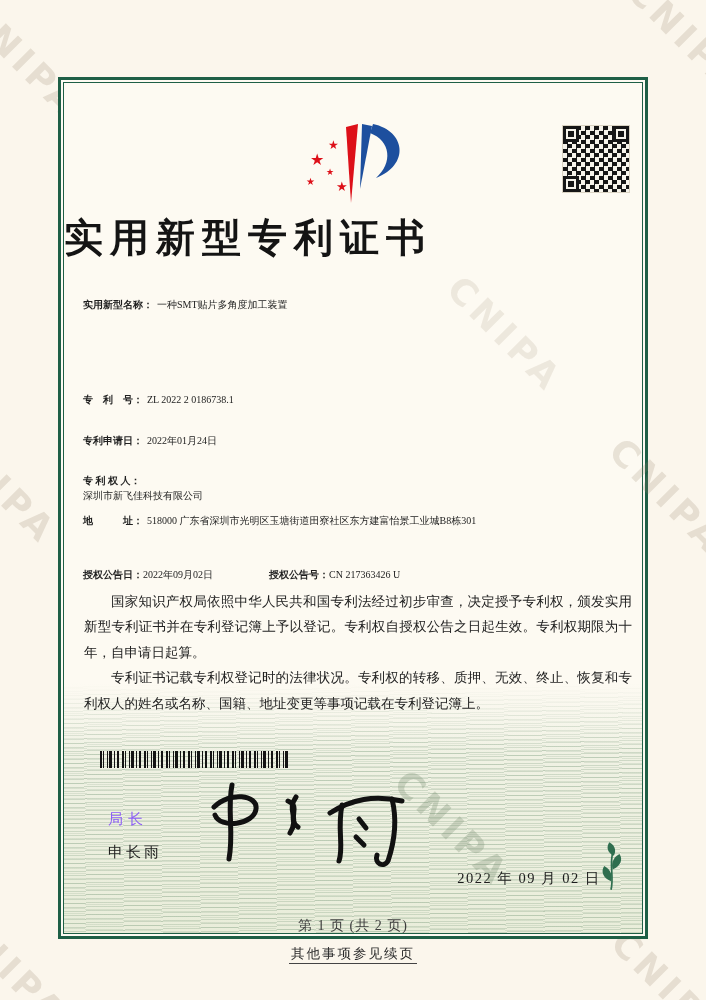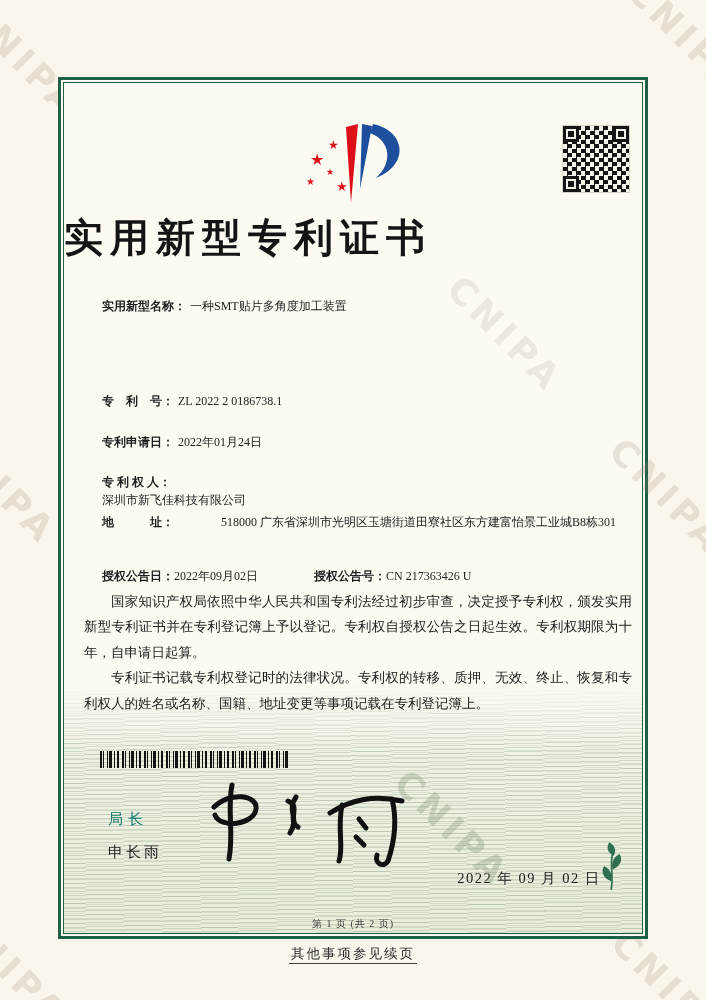--- a/index.html
+++ b/index.html
@@ -50,21 +50,21 @@
     outline:1px solid #d9d2c2;
   }
   .finder{position:absolute;width:16px;height:16px;border:3px solid #161616;background:#f6f3ea;box-sizing:border-box;}
   .finder::after{content:"";position:absolute;inset:2px;background:#161616;}
   .finder.tl{left:0;top:0;}.finder.tr{right:0;top:0;}.finder.bl{left:0;bottom:0;}
   .title{
     position:absolute;left:0;right:0;top:128px;
     font-size:39px;font-weight:bold;letter-spacing:7px;color:#141414;
   }
   
-  .row{position:absolute;left:38px;right:26px;font-size:12px;line-height:1.5;}
+  .row{position:absolute;left:19px;right:26px;font-size:10px;line-height:1.5;}
   .row .lbl{font-weight:bold;white-space:nowrap;}
   .row .val{color:#222;}
   .row-flex{display:flex;align-items:flex-start;}
   .row-flex .lbl{flex:0 0 auto;margin-right:4px;}
   .grant-pair{display:flex;gap:56px;}
   
   .paras{
     position:absolute;left:20px;width:548px;top:506px;
     font-size:13.5px;line-height:1.88;text-align:justify;color:#222;
   }
@@ -74,26 +74,26 @@
     position:absolute;left:36px;top:668px;width:190px;height:17px;
     background:repeating-linear-gradient(90deg,
       #141414 0 2px, rgba(0,0,0,0) 2px 3px,
       #141414 3px 4px, rgba(0,0,0,0) 4px 7px,
       #141414 7px 8px, rgba(0,0,0,0) 8px 9px,
       #141414 9px 12px, rgba(0,0,0,0) 12px 14px,
       #141414 14px 15px, rgba(0,0,0,0) 15px 17px,
       #141414 17px 19px, rgba(0,0,0,0) 19px 22px);
   }
   
-  .signer-title{position:absolute;left:44px;top:727px;font-size:15px;letter-spacing:5px;color:#0f766e;}
+  .signer-title{position:absolute;left:44px;top:727px;font-size:15px;letter-spacing:5px;color:#8b5cf6;}
   .signer-name{position:absolute;left:44px;top:760px;font-size:15px;letter-spacing:3px;color:#1c1c1c;}
   .signature{position:absolute;left:138px;top:688px;width:235px;height:100px;}
   .issue-date{position:absolute;left:360px;top:786px;width:210px;text-align:center;font-size:14.5px;letter-spacing:1.5px;color:#1c1c1c;}
   .ornament{position:absolute;right:14px;bottom:40px;width:34px;height:54px;}
-  .page-ind{position:absolute;left:0;right:0;top:834px;text-align:center;font-size:10px;color:#3c3c3c;letter-spacing:1px;}
+  .page-ind{position:absolute;left:0;right:0;top:834px;text-align:center;font-size:14px;color:#3c3c3c;letter-spacing:1px;}
   
   .footer-note{
     position:absolute;left:0;right:0;top:944px;text-align:center;z-index:2;
   }
   .footer-note span{
     font-size:13.5px;color:#2b2b2b;letter-spacing:2px;
     border-bottom:1px solid #444;padding:0 2px 2px;
   }
 </style>
 </head>
@@ -143,21 +143,21 @@
       <span class="val">ZL 2022 2 0186738.1</span>
     </div>
     <div class="row row-flex" style="top:350px;">
       <span class="lbl">专利申请日：</span>
       <span class="val">2022年01月24日</span>
     </div>
     <div class="row row-flex" style="top:390px;flex-direction:column;">
       <span class="lbl">专 利 权 人：</span>
       <span class="val">深圳市新飞佳科技有限公司</span>
     </div>
-    <div class="row row-flex" style="top:430px;justify-content:space-between;">
+    <div class="row row-flex" style="top:430px;">
       <span class="lbl">地　　　址：</span>
       <span class="val" style="max-width:440px;">518000 广东省深圳市光明区玉塘街道田寮社区东方建富怡景工业城B8栋301</span>
     </div>
     <div class="row grant-pair" style="top:484px;">
       <span>
         <span class="lbl">授权公告日：</span><span class="val">2022年09月02日</span>
       </span>
       <span>
         <span class="lbl">授权公告号：</span><span class="val">CN 217363426 U</span>
       </span>

